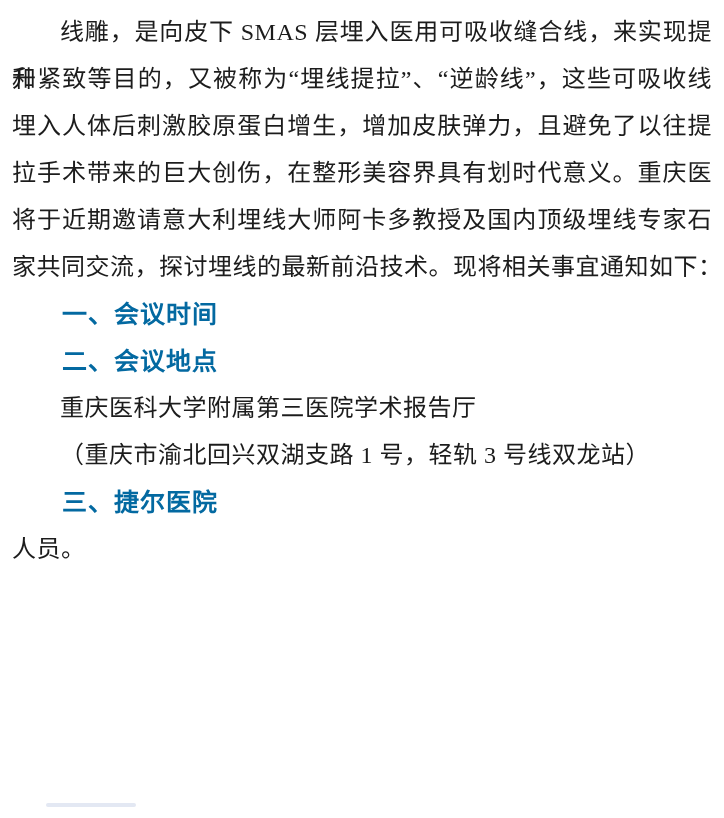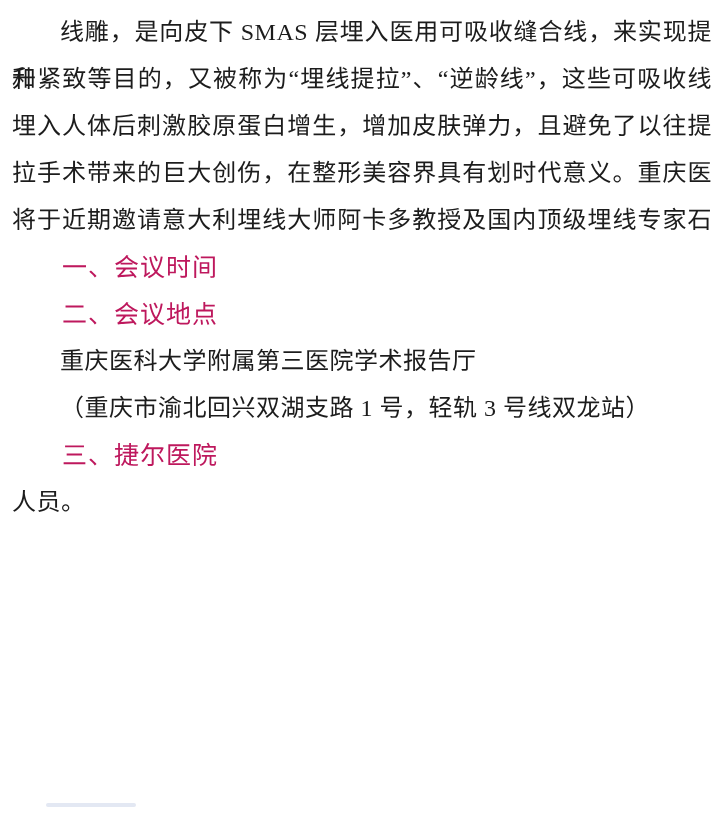--- a/index.html
+++ b/index.html
@@ -30,23 +30,23 @@
   .j {
     white-space: normal;
     text-align: justify;
     text-align-last: justify;
   }
   .indent {
     text-indent: 2em;
   }
   .heading {
     font-family: "Liberation Sans", "DejaVu Sans", sans-serif;
-    font-weight: normal;
+    font-weight: bold;
     font-size: 25px;
-    color: #be185d;
+    color: #0369a1;
     text-indent: 2em;
     letter-spacing: 1px;
   }
   .artifact-line {
     position: absolute;
     left: 46px;
     top: 803px;
     width: 90px;
     height: 4px;
     background: #e3e8f3;
@@ -57,20 +57,21 @@
 <body>
 
 <div class="page">
 
   <div>
     <div class="line j indent">线雕，是向皮下 SMAS 层埋入医用可吸收缝合线，来实现提升</div>
     <div class="line j">和紧致等目的，又被称为“埋线提拉”、“逆龄线”，这些可吸收线</div>
     <div class="line j">埋入人体后刺激胶原蛋白增生，增加皮肤弹力，且避免了以往提</div>
     <div class="line j">拉手术带来的巨大创伤，在整形美容界具有划时代意义。重庆医</div>
     <div class="line j">将于近期邀请意大利埋线大师阿卡多教授及国内顶级埋线专家石</div>
+    <div class="line">家共同交流，探讨埋线的最新前沿技术。现将相关事宜通知如下：</div>
   </div>
 
   <div>
     <div class="line heading">一、会议时间</div>
   </div>
 
   <div>
     <div class="line heading">二、会议地点</div>
     <div class="line indent">重庆医科大学附属第三医院学术报告厅</div>
     <div class="line indent">（重庆市渝北回兴双湖支路 1 号，轻轨 3 号线双龙站）</div>

